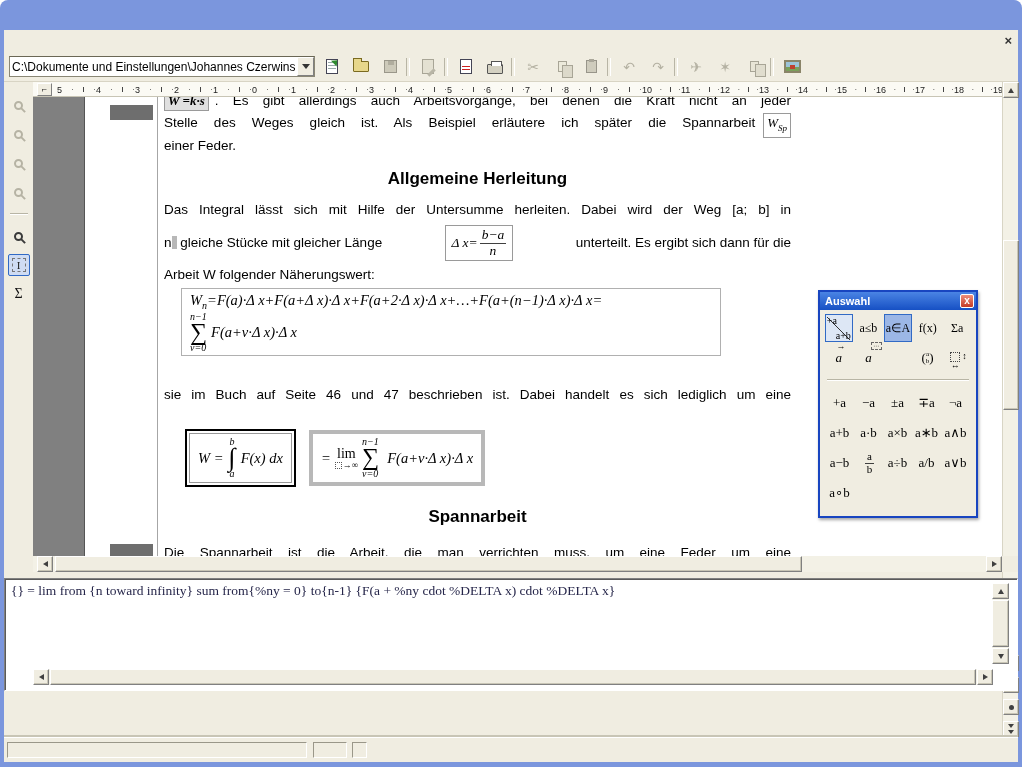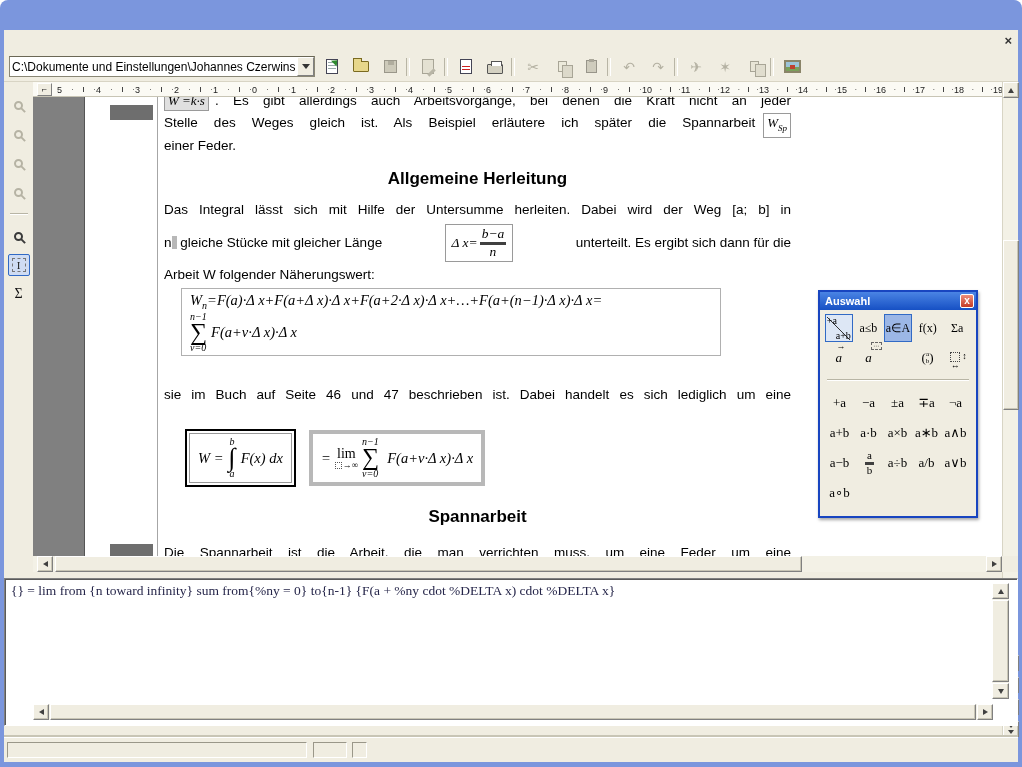--- a/index.html
+++ b/index.html
@@ -116,27 +116,27 @@
   .pageedge{position:absolute;left:51px;top:0;bottom:0;width:1px;background:#555;}
   .tborder{position:absolute;left:124px;top:0;bottom:0;width:1px;background:#a6a6a6;}
   .gaprect1{position:absolute;left:77px;top:8px;width:43px;height:15px;background:#6e6e6e;}
   .gaprect2{position:absolute;left:77px;top:447px;width:43px;height:12px;background:#6e6e6e;}
   .dline{position:absolute;left:131px;width:627px;font-size:13.5px;line-height:20px;color:#000;}
   .just{text-align:justify;text-align-last:justify;}
   .dhead{position:absolute;left:131px;width:627px;text-align:center;font-weight:bold;font-size:17px;color:#000;}
   .mbox{display:inline-block;border:1px solid #9a9a9a;padding:0 3px;background:#fff;
     font-family:"Liberation Serif",serif;font-style:italic;font-size:13px;line-height:17px;}
   .mbox sub{font-size:9px;}
-  .graybox{background:#e0e0e0;}
+  .graybox{background:#e0e0e0;font-weight:bold;}
   .curblock{display:inline-block;width:5px;height:13px;background:#b8b8b8;vertical-align:-2px;}
   .flexline{display:flex;align-items:center;}
   .fracbox{border:1px solid #9a9a9a;padding:2px 6px;display:inline-flex;align-items:center;
     font-family:"Liberation Serif",serif;font-style:italic;font-size:13.5px;}
   .frac{display:inline-flex;flex-direction:column;align-items:center;line-height:1.05;margin-left:2px;}
-  .frac .ftop{border-bottom:3px solid #404040;padding:0 2px;}
+  .frac .ftop{border-bottom:1px solid #404040;padding:0 2px;}
 
   .f1box{position:absolute;left:148px;top:191px;width:540px;height:68px;border:1px solid #b0b0b0;
     padding:3px 8px;font-family:"Liberation Serif",serif;font-style:italic;font-size:14.5px;color:#000;}
   .f1line2{display:flex;align-items:center;margin-top:1px;}
   .sumcol{display:inline-flex;flex-direction:column;align-items:flex-start;line-height:1;margin-right:4px;}
   .slim{font-size:10px;text-align:center;}
   .sigma-big{font-size:24px;font-style:normal;line-height:0.9;}
 
   .f23row{position:absolute;left:152px;top:332px;display:flex;gap:13px;align-items:center;}
   .f2outer{border:2px solid #000;padding:2px;background:#fff;}
@@ -166,21 +166,21 @@
   .dbl{display:flex;flex-direction:column;gap:1px;align-items:center;}
   .dbl .t{width:0;height:0;border:3px solid transparent;}
   .dbl.up .t{border-bottom:4px solid #404040;margin-top:-2px;}
   .dbl.dn .t{border-top:4px solid #404040;margin-bottom:-2px;}
   .navdot{width:5px;height:5px;border-radius:50%;background:#404040;}
   .sbthumb{position:absolute;background:#f0ede1;border:1px solid #fff;
     border-right-color:#808080;border-bottom-color:#808080;box-shadow:inset -1px -1px 0 #c8c5b5;}
   .corner{position:absolute;right:0;top:526px;width:16px;height:16px;background:#f0ede1;}
 
   
-  .cmdouter{position:absolute;left:0;right:0;top:548px;height:148px;background:#fff;
+  .cmdouter{position:absolute;left:0;right:0;top:548px;height:113px;background:#fff;
     border:1px solid #808080;border-bottom-color:#fff;border-right-color:#fff;
     box-shadow:inset 1px 1px 0 #5a5a5a;}
   .cmdtext{position:absolute;left:6px;top:4px;right:30px;font-family:"Liberation Serif",serif;
     font-size:13.5px;color:#26264a;white-space:nowrap;overflow:hidden;}
   .cmd-sbv{position:absolute;right:8px;top:4px;width:17px;bottom:26px;background:#f3f1e6;}
   .cmd-sbh{position:absolute;left:28px;right:24px;bottom:5px;height:16px;background:#f3f1e6;}
 
   
   .statusbar{position:absolute;left:0;right:0;top:707px;height:24px;background:#f0ede1;
     border-top:1px solid #fff;box-shadow:0 -2px 0 #c8c5b5;}

